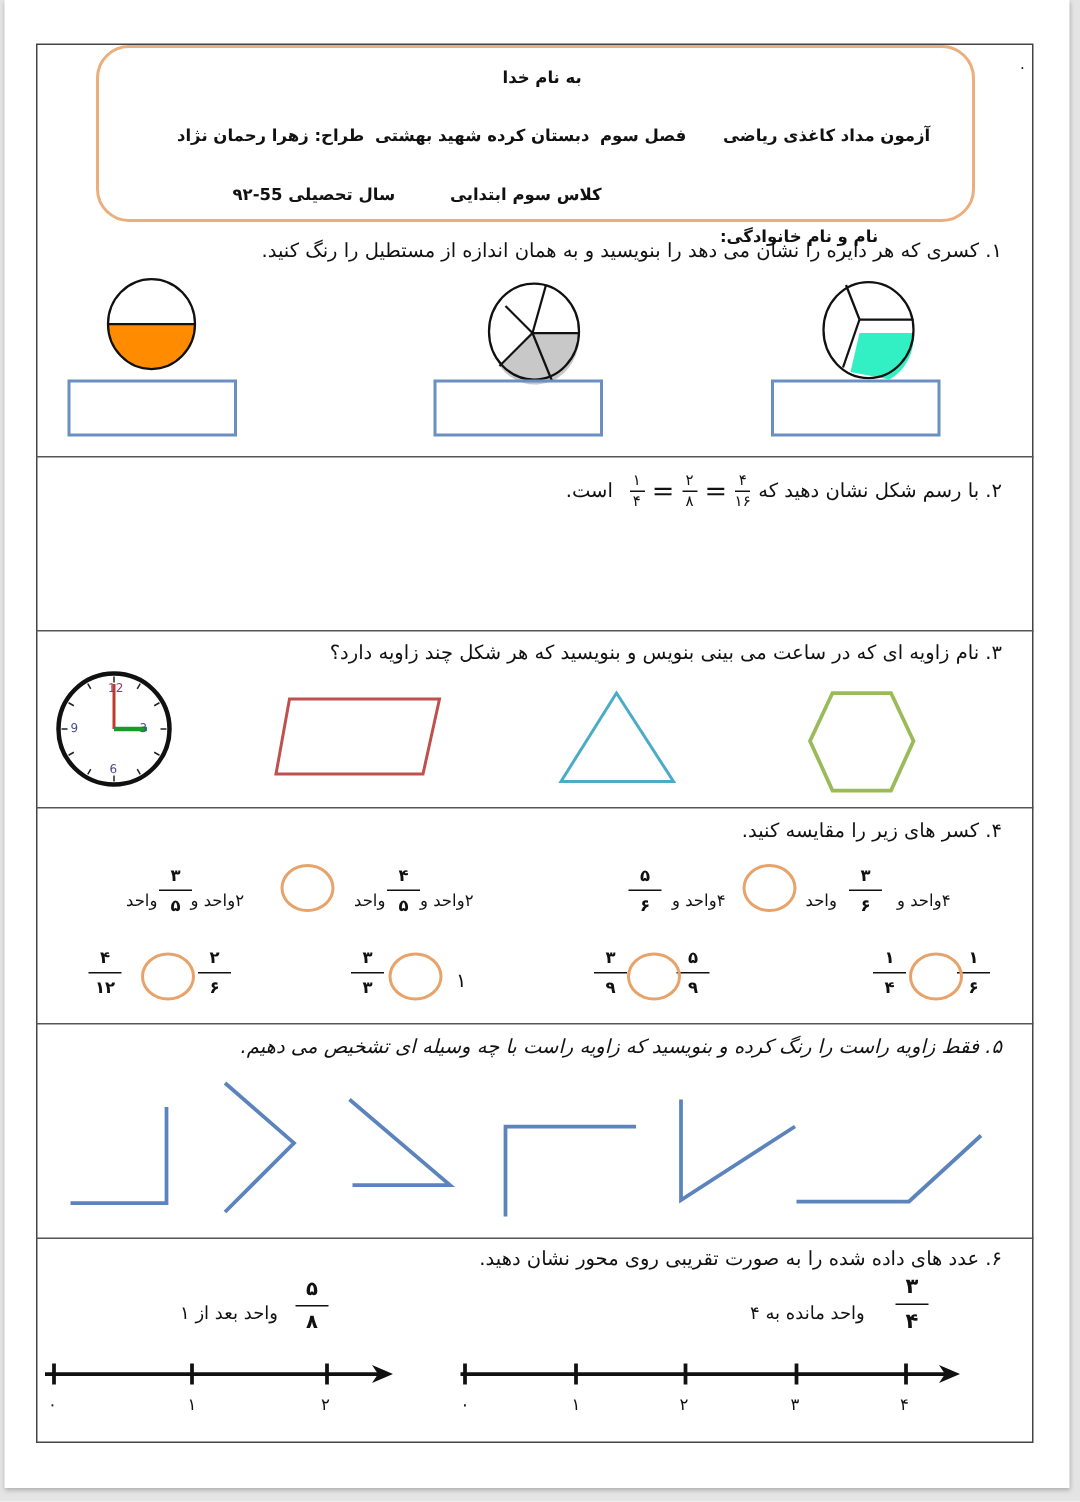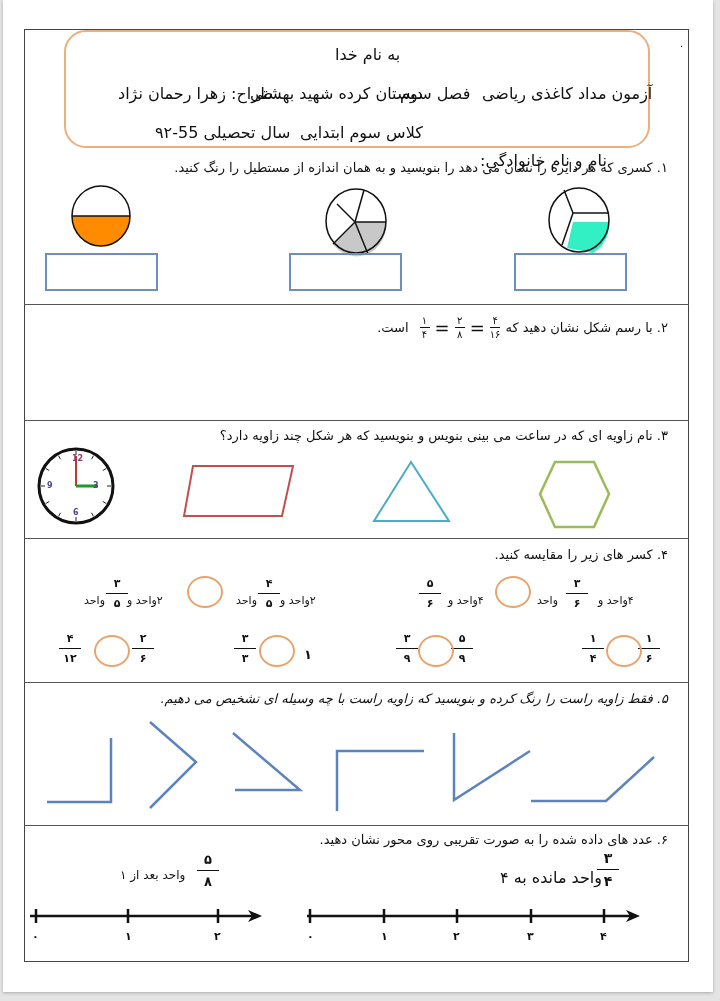--- a/index.html
+++ b/index.html
@@ -8,32 +8,32 @@
     font-family:"DejaVu Sans", sans-serif; color:#111;
   }
   .sheet { position:absolute; left:3px; top:0; width:710px; height:992px; background:#fff; box-shadow:0 1px 3px rgba(0,0,0,.25); }
   .frame { position:absolute; left:24px; top:29px; width:665px; height:933px; border:1px solid #444; box-sizing:border-box; }
   .divider { position:absolute; left:24px; width:665px; height:0; border-top:1.5px solid #555; }
   .dot { position:absolute; left:680px; top:38px; font-size:10px; }
   .header-box {
     position:absolute; left:64px; top:30px; width:586px; height:118px;
     border:2.5px solid #ecae7a; border-radius:22px; box-sizing:border-box;
   }
-  .hb-text { position:absolute; font-size:16px; font-weight:normal; direction:rtl; white-space:nowrap; }
+  .hb-text { position:absolute; font-size:11px; font-weight:bold; direction:rtl; white-space:nowrap; }
   .q-title { position:absolute; direction:rtl; font-size:13px; white-space:nowrap; right:52px; }
   .abs { position:absolute; }
   .frac { display:inline-flex; flex-direction:column; align-items:center; vertical-align:middle; font-size:10px; line-height:11px; }
   .frac .bar { width:10px; border-top:1px solid #111; margin:1px 0; }
   .cmp-circle { position:absolute; width:36px; height:32px; border:2px solid #e8a36a; border-radius:50%; box-sizing:border-box; }
   .fr { position:absolute; display:flex; flex-direction:column; align-items:center; font-size:11px; font-weight:bold; width:22px; }
   .fr .bar { width:22px; border-top:1.5px solid #111; margin:3px 0; }
   .lbl { position:absolute; direction:rtl; font-size:11px; white-space:nowrap; }
   .answer-rect { position:absolute; width:113px; height:38px; border:2px solid #6b8fc2; box-sizing:border-box; }
   svg { position:absolute; overflow:visible; }
-  .tick-label { position:absolute; font-size:11px; font-weight:bold; }
+  .tick-label { position:absolute; font-size:11px; font-weight:normal; }
 </style>
 </head>
 <body>
 
 <div class="sheet"></div>
 <div class="frame"></div>
 <div class="dot">.</div>
 
 <div class="header-box"></div>
 <div class="hb-text" style="left:335px;top:45px;">به نام خدا</div>
@@ -238,21 +238,21 @@
     <span class="bar"></span>
     <span>۸</span>
   </div>
 <div class="lbl" style="left:120px;top:868px;font-size:12px;">واحد بعد از ۱</div>
 
 <div class="fr" style="left:597px;top:850px;font-size:14px;">
     <span>۳</span>
     <span class="bar"></span>
     <span>۴</span>
   </div>
-<div class="lbl" style="left:500px;top:868px;font-size:16px;">واحد مانده به ۴</div>
+<div class="lbl" style="left:500px;top:868px;font-size:12px;">واحد مانده به ۴</div>
 
 <svg style="left:0;top:0;" width="720" height="1001">
   <g stroke="#111" stroke-width="2.5" fill="#111">
     <line x1="30" y1="916" x2="255" y2="916"></line>
     <polygon points="262,916 248,910 252,916 248,922" stroke="none"></polygon>
     <line x1="36" y1="909" x2="36" y2="923"></line>
     <line x1="128" y1="909" x2="128" y2="923"></line>
     <line x1="218" y1="909" x2="218" y2="923"></line>
   </g>
   <g stroke="#111" stroke-width="2.5" fill="#111">

